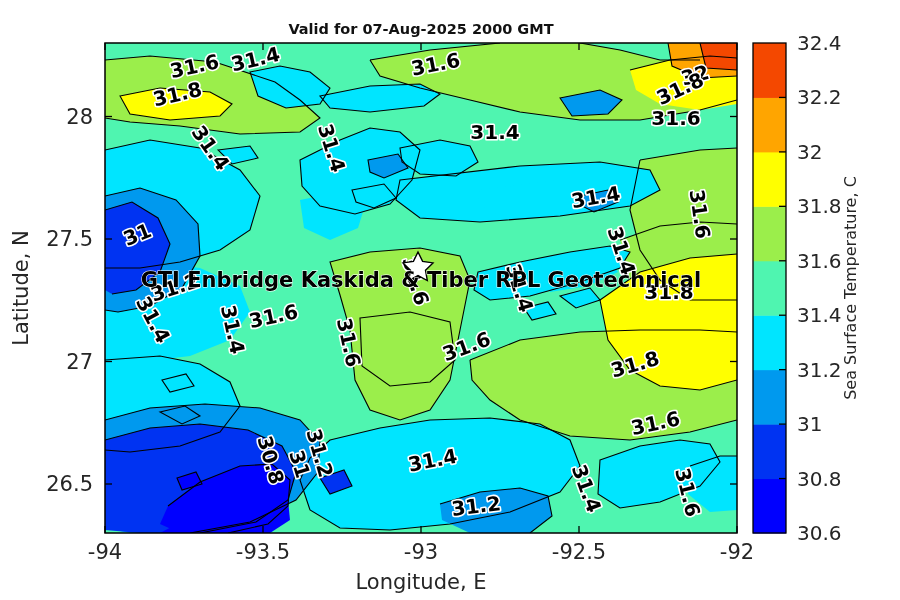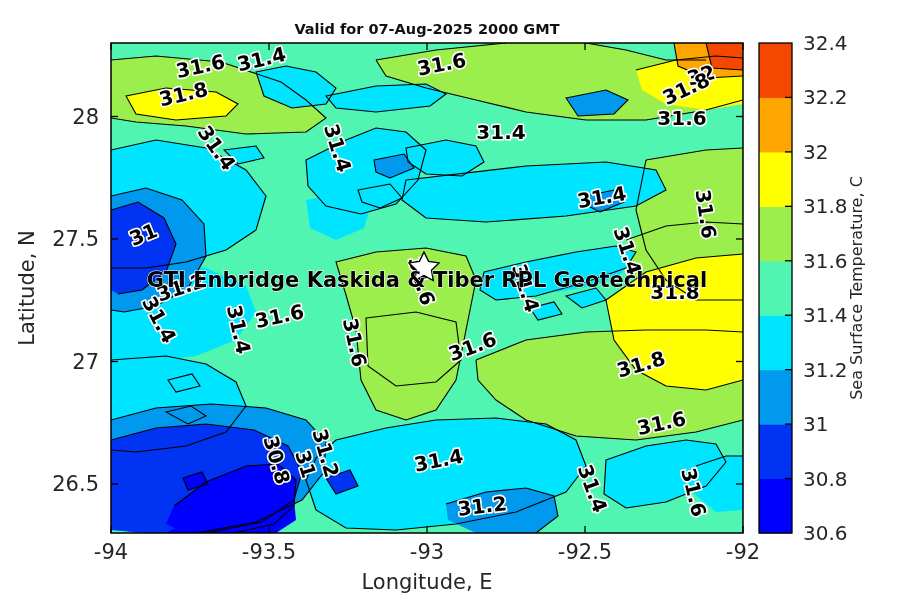--- a/index.html
+++ b/index.html
@@ -1,21 +1,21 @@
 <!DOCTYPE html>
 <html><head>
 <meta charset="utf-8">
 <style>
   html,body{margin:0;padding:0;}
   body{
     width:900px;height:600px;background:#ffffff;
     font-family:"DejaVu Sans","Liberation Sans",sans-serif;
     overflow:hidden;position:relative;
   }
-  #root{position:absolute;left:6px;top:0;width:716px;height:600px;}
+  #root{position:absolute;left:0;top:0;width:716px;height:600px;}
   svg{display:block;}
   text{font-family:"DejaVu Sans","Liberation Sans",sans-serif;}
   .tick-lbl{font-size:21px;fill:#262626;}
   .ax-title{font-size:21px;fill:#262626;}
   .cb-title{font-size:16px;fill:#262626;}
   .cb-lbl{font-size:20px;fill:#262626;}
   .plot-title{font-size:14.5px;font-weight:bold;fill:#111111;}
   .clabel{font-size:20px;font-weight:bold;fill:#000000;
           stroke:#ffffff;stroke-width:3.2px;paint-order:stroke fill;
           stroke-linejoin:round;}

